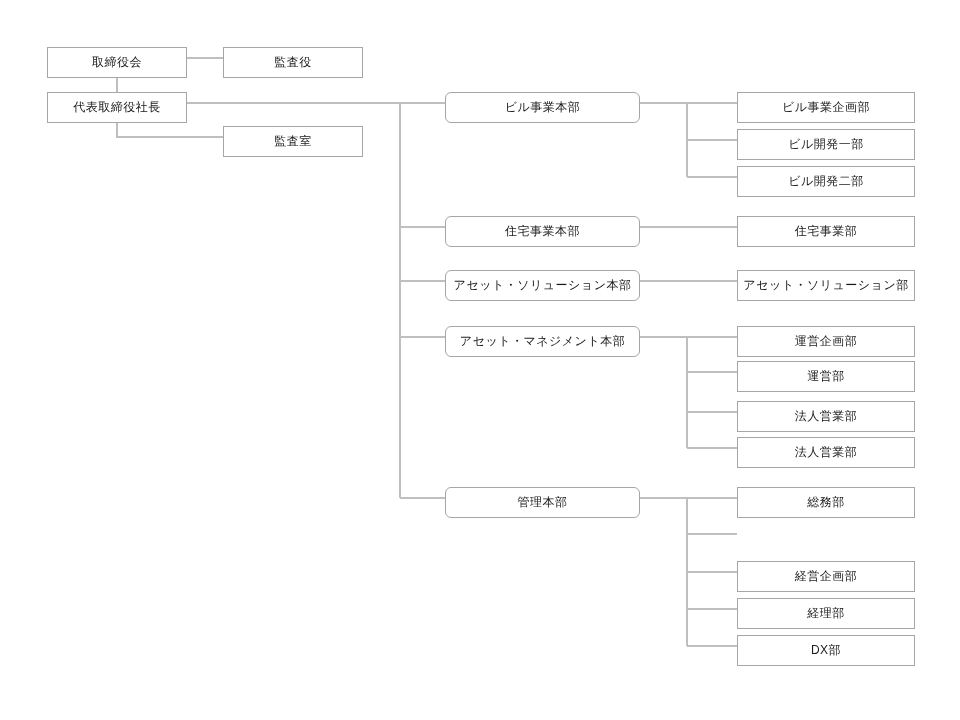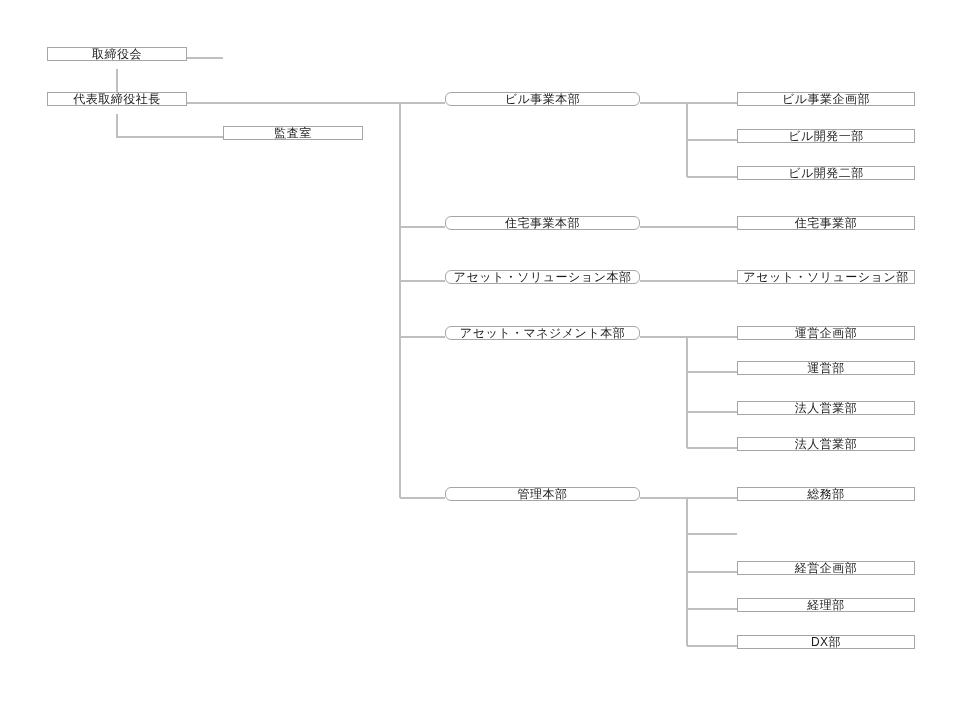--- a/index.html
+++ b/index.html
@@ -26,21 +26,21 @@
     width:960px;height:720px;
   }
   .lines path{
     stroke:var(--connector);
     stroke-width:1.3;
     fill:none;
     shape-rendering:crispEdges;
   }
   .node{
     position:absolute;
-    height:14px;
+    height:31px;
     box-sizing:border-box;
     background:var(--bg);
     border:1px solid var(--box-border);
     display:flex;
     align-items:center;
     justify-content:center;
     font-size:12px;
     color:var(--text);
     white-space:nowrap;
     letter-spacing:0.5px;
@@ -94,20 +94,21 @@
       <path d="M687 498 V646"></path>
       <path d="M687 498 H737"></path>
       <path d="M687 534 H737"></path>
       <path d="M687 572 H737"></path>
       <path d="M687 609 H737"></path>
       <path d="M687 646 H737"></path>
     </g>
   </svg>
 
   <div class="node w-exec" style="left:47px;top:47px">取締役会</div>
+  <div class="node w-exec" style="left:223px;top:47px">監査役</div>
   <div class="node w-exec" style="left:223px;top:126px">監査室</div>
   <div class="node w-exec" style="left:47px;top:92px">代表取締役社長</div>
 
   <div class="node w-div" style="left:445px;top:92px">ビル事業本部</div>
   <div class="node w-div" style="left:445px;top:216px">住宅事業本部</div>
   <div class="node w-div" style="left:445px;top:270px">アセット・ソリューション本部</div>
   <div class="node w-div" style="left:445px;top:326px">アセット・マネジメント本部</div>
   <div class="node w-div" style="left:445px;top:487px">管理本部</div>
 
   <div class="node w-dept" style="left:737px;top:92px">ビル事業企画部</div>

